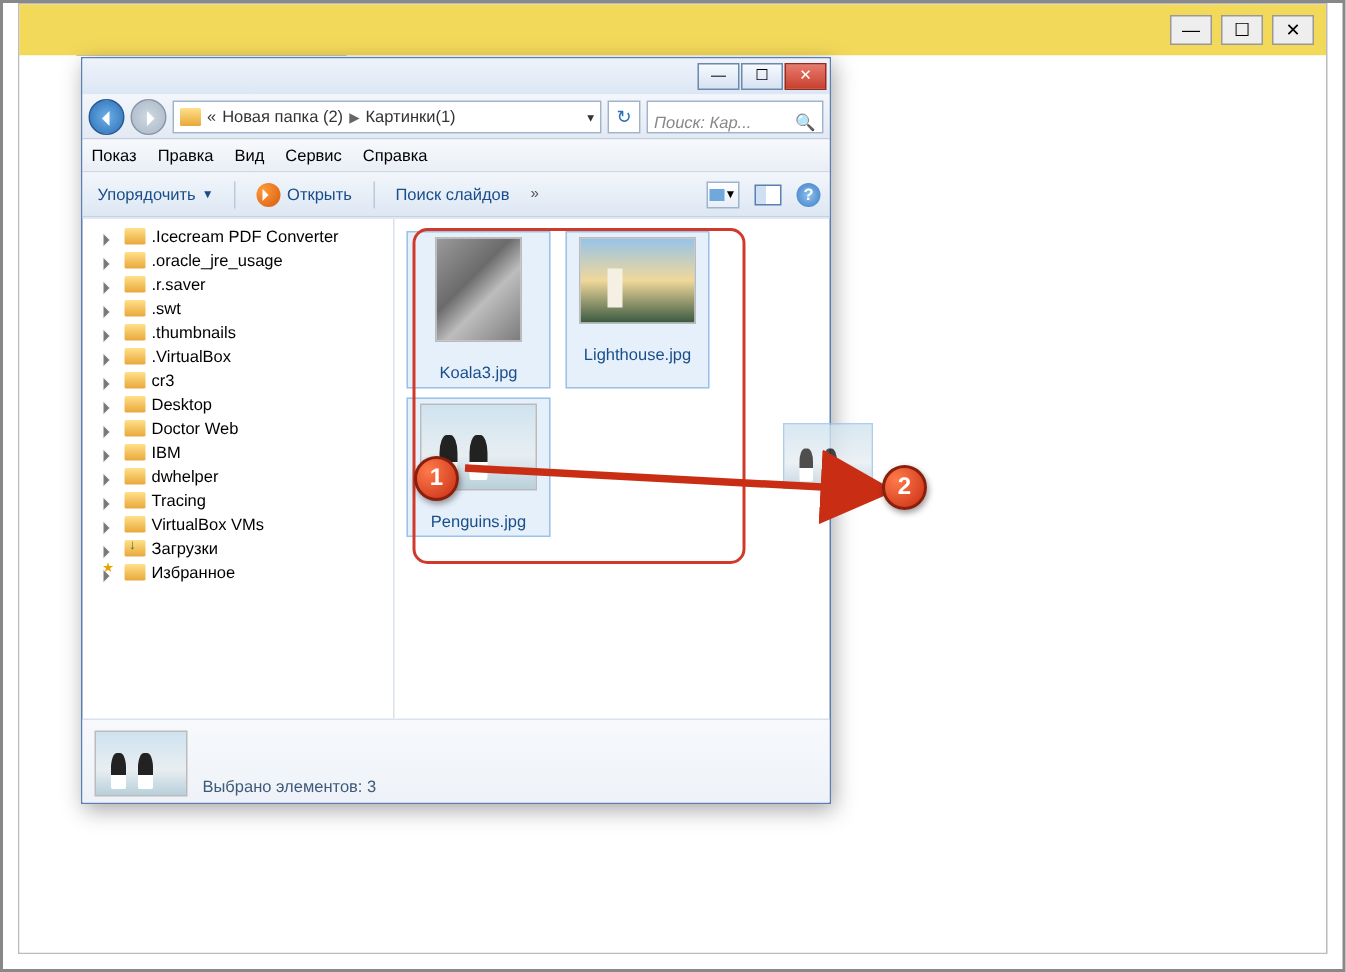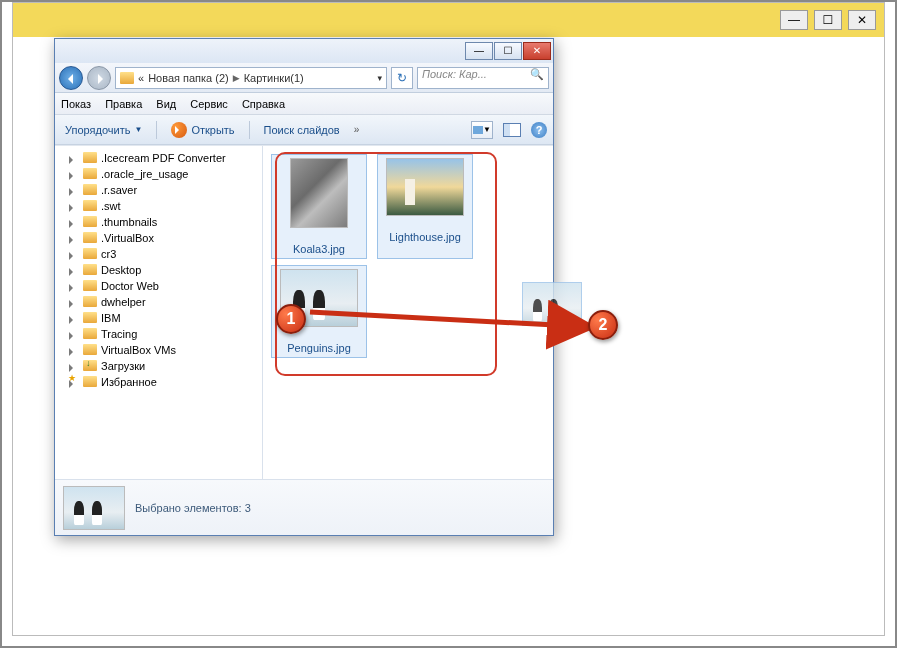--- a/index.html
+++ b/index.html
@@ -30,21 +30,21 @@
 .nav-btn.fwd { background: radial-gradient(#cfd9e4,#a9b6c5); border-color: #8a97a7; }
 .nav-btn::after { content: ""; position: absolute; left: 7px; top: 7px; border: 5px solid transparent; }
 .nav-btn.back::after { border-right-color: #fff; left: 3px; }
 .nav-btn.fwd::after { border-left-color: #fff; left: 10px; }
 .addr { flex: 1; height: 22px; border: 1px solid #9fb3cc; background: #fff; display: flex; align-items: center; font-size: 11px; padding: 0 4px; gap: 4px; }
 .addr .folder-ic { width: 14px; height: 12px; background: linear-gradient(#ffe08a,#e9a83a); border-radius: 1px; }
 .addr .crumb { color: #333; }
 .addr .sep { color: #666; font-size: 9px; }
 .addr .dd { margin-left: auto; font-size: 9px; color: #333; }
 .refresh { width: 22px; height: 22px; border: 1px solid #9fb3cc; background: #fff; display: flex; align-items: center; justify-content: center; font-size: 12px; color: #2a6fb6; }
-.search { width: 132px; height: 22px; border: 1px solid #9fb3cc; background: #fff; display: flex; align-items: flex-start; padding: 0 4px; font-size: 11px; color: #888; font-style: italic; }
+.search { width: 118px; height: 22px; border: 1px solid #9fb3cc; background: #fff; display: flex; align-items: flex-end; padding: 0 4px; font-size: 11px; color: #888; font-style: italic; }
 .search .mag { margin-left: auto; font-style: normal; color: #3b6fa8; }
 
 .ex-menu { height: 22px; background: linear-gradient(#f7f9fc,#eaeef5); border-bottom: 1px solid #d0d8e3; display: flex; align-items: center; font-size: 11px; padding: 0 6px; gap: 14px; }
 .ex-menu span { cursor: default; }
 
 .ex-toolbar { height: 30px; background: linear-gradient(#f2f6fb,#dde7f3); border-bottom: 1px solid #c6d2e1; display: flex; align-items: center; font-size: 11px; padding: 0 6px; gap: 10px; }
 .tb-btn { display: flex; align-items: center; gap: 4px; color: #1a4e8a; padding: 2px 4px; }
 .tb-btn .dd { font-size: 8px; }
 .tb-sep { width: 1px; height: 18px; background: #bcc9da; }
 .tb-ic { width: 16px; height: 16px; display: inline-block; }
@@ -74,21 +74,21 @@
 .thumb.sel { background: #e6f0fb; border: 1px solid #9cc2e8; }
 .thumb .img { width: 78px; height: 58px; background: #8a8a8a; border: 1px solid #bbb; }
 .thumb.koala .img { width: 58px; height: 70px; background: linear-gradient(135deg,#9a9a9a 0%,#6b6b6b 40%,#bdbdbd 60%,#7c7c7c 100%); }
 .thumb.light .img { background: linear-gradient(to bottom,#97c3e8 0%,#f0d89a 50%,#3b5a42 100%); position:relative; }
 .thumb.light .img::after{content:"";position:absolute;left:18px;bottom:10px;width:10px;height:26px;background:#f5f0e4;}
 .thumb.peng .img { background: linear-gradient(to bottom,#cfe3ef 0%,#e8eef2 60%,#b8cfda 100%); position:relative; }
 .thumb.peng .img::before{content:"";position:absolute;left:12px;bottom:6px;width:12px;height:30px;background:linear-gradient(#222 60%,#fff 60%);border-radius:40% 40% 10% 10%;}
 .thumb.peng .img::after{content:"";position:absolute;left:32px;bottom:6px;width:12px;height:30px;background:linear-gradient(#222 60%,#fff 60%);border-radius:40% 40% 10% 10%;}
 .thumb .cap { font-size: 11px; color: #1a4e8a; margin-top: 3px; text-align: center; }
 
-.ex-status { height: 56px; border-top: 1px solid #d9e1ec; background: linear-gradient(#f7f9fc,#eef2f8); display: flex; align-items: center; padding: 4px 8px; gap: 10px; font-size: 11px; }
+.ex-status { height: 56px; border-top: 1px solid #d9e1ec; background: linear-gradient(#f7f9fc,#eef2f8); display: flex; align-items: flex-end; padding: 4px 8px; gap: 10px; font-size: 11px; }
 .status-thumb { width: 62px; height: 44px; border: 1px solid #bbb; background: linear-gradient(to bottom,#cfe3ef 0%,#e8eef2 60%,#b8cfda 100%); position:relative; }
 .status-thumb::before{content:"";position:absolute;left:10px;bottom:4px;width:10px;height:24px;background:linear-gradient(#222 60%,#fff 60%);border-radius:40% 40% 10% 10%;}
 .status-thumb::after{content:"";position:absolute;left:28px;bottom:4px;width:10px;height:24px;background:linear-gradient(#222 60%,#fff 60%);border-radius:40% 40% 10% 10%;}
 .status-text { color: #3d5a7a; }
 
 
 .marker { position: absolute; width: 30px; height: 30px; border-radius: 50%; background: radial-gradient(circle at 30% 30%, #ff7a4a, #c92e14); border: 2px solid #8a1f0d; color: #fff; font-weight: bold; font-size: 16px; display: flex; align-items: center; justify-content: center; box-shadow: 1px 2px 4px rgba(0,0,0,.4); }
 .arrow { position: absolute; pointer-events: none; }
 .drag-ghost { position: absolute; width: 60px; height: 44px; border: 1px solid #9cc2e8; background: linear-gradient(to bottom,#cfe3ef 0%,#e8eef2 60%,#b8cfda 100%); opacity: .8; }
 .drag-ghost::before{content:"";position:absolute;left:10px;bottom:4px;width:9px;height:22px;background:linear-gradient(#222 60%,#fff 60%);border-radius:40% 40% 10% 10%;}
@@ -206,25 +206,25 @@
         <div class="tree-item">
           <span class="fic"></span>
           <span>Desktop</span>
         </div>
         <div class="tree-item">
           <span class="fic"></span>
           <span>Doctor Web</span>
         </div>
         <div class="tree-item">
           <span class="fic"></span>
+          <span>IBM</span>
+        </div>
+        <div class="tree-item">
+          <span class="fic"></span>
           <span>dwhelper</span>
-        </div>
-        <div class="tree-item">
-          <span class="fic"></span>
-          <span>IBM</span>
         </div>
         <div class="tree-item">
           <span class="fic"></span>
           <span>Tracing</span>
         </div>
         <div class="tree-item">
           <span class="fic"></span>
           <span>VirtualBox VMs</span>
         </div>
         <div class="tree-item dl">

